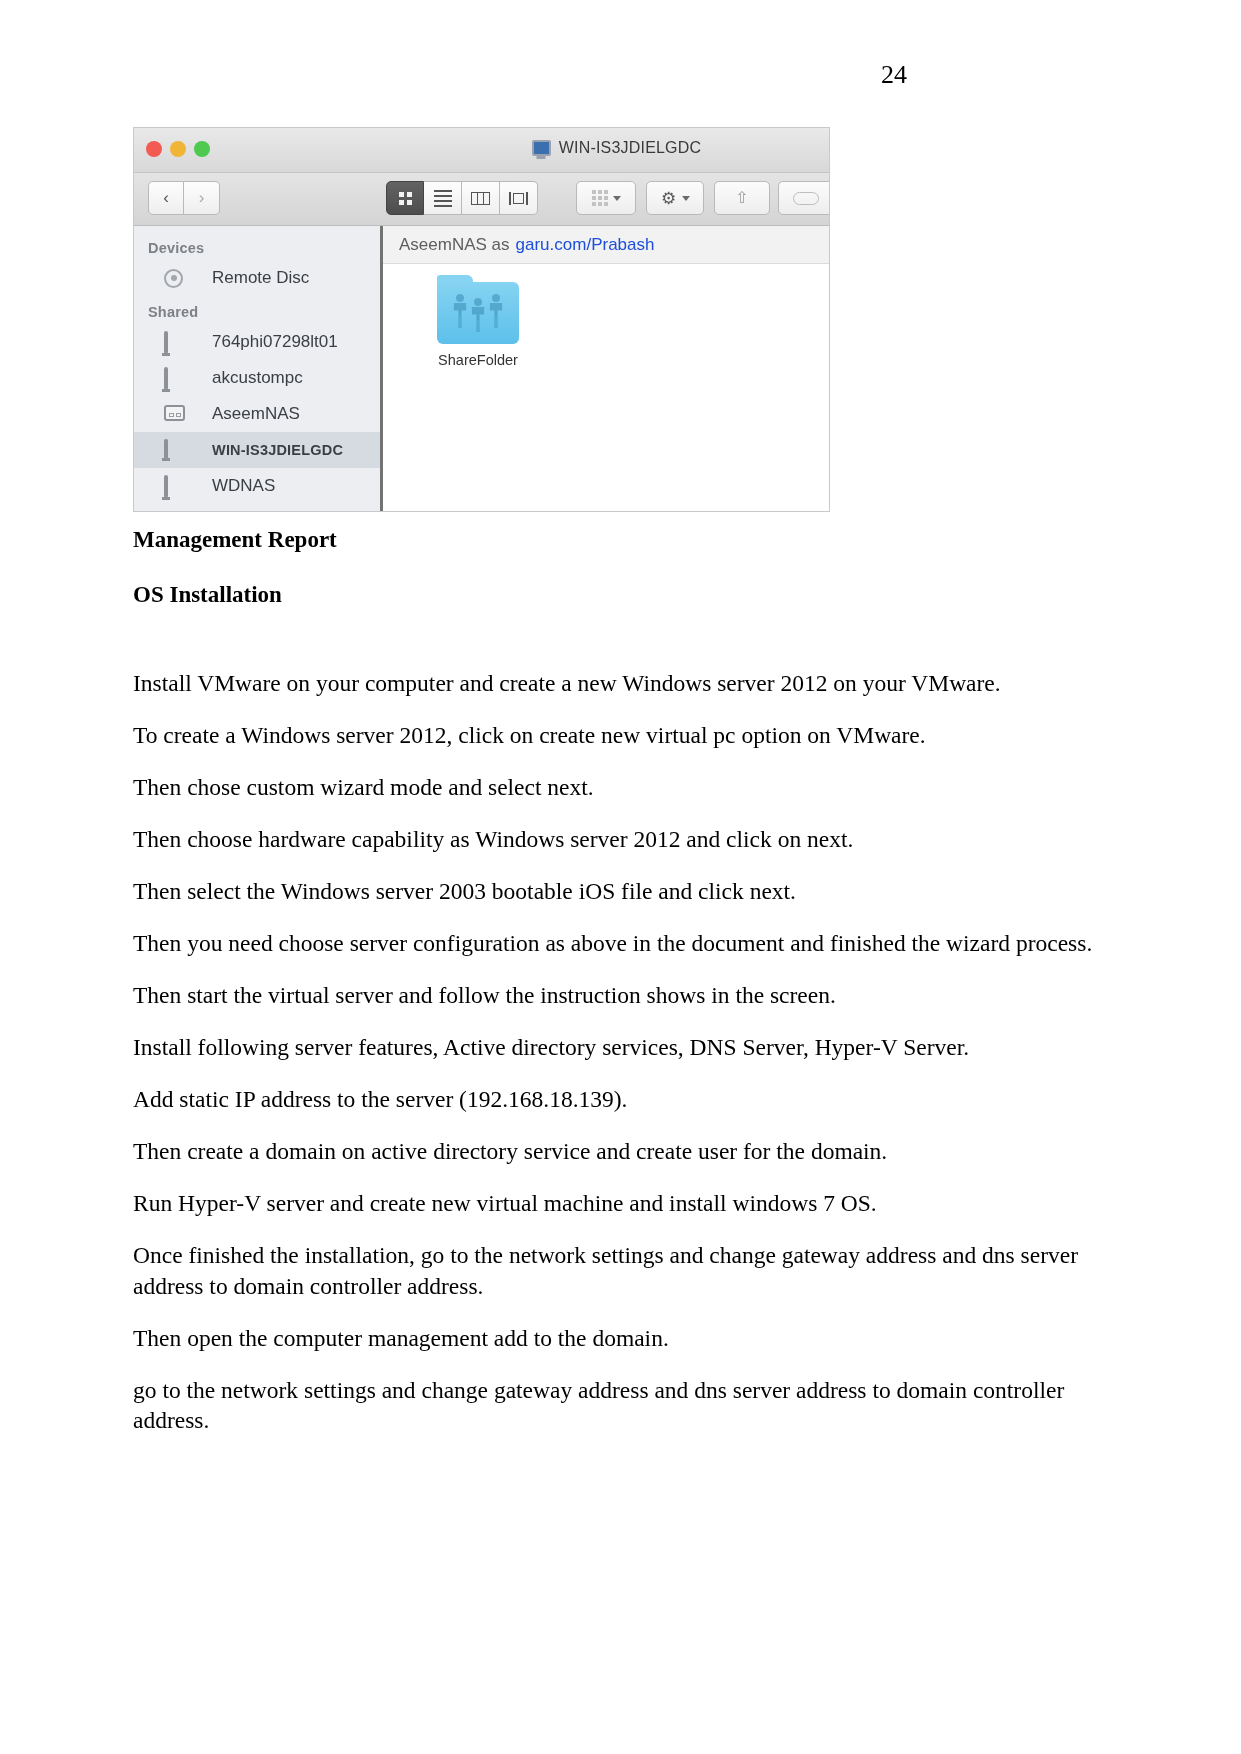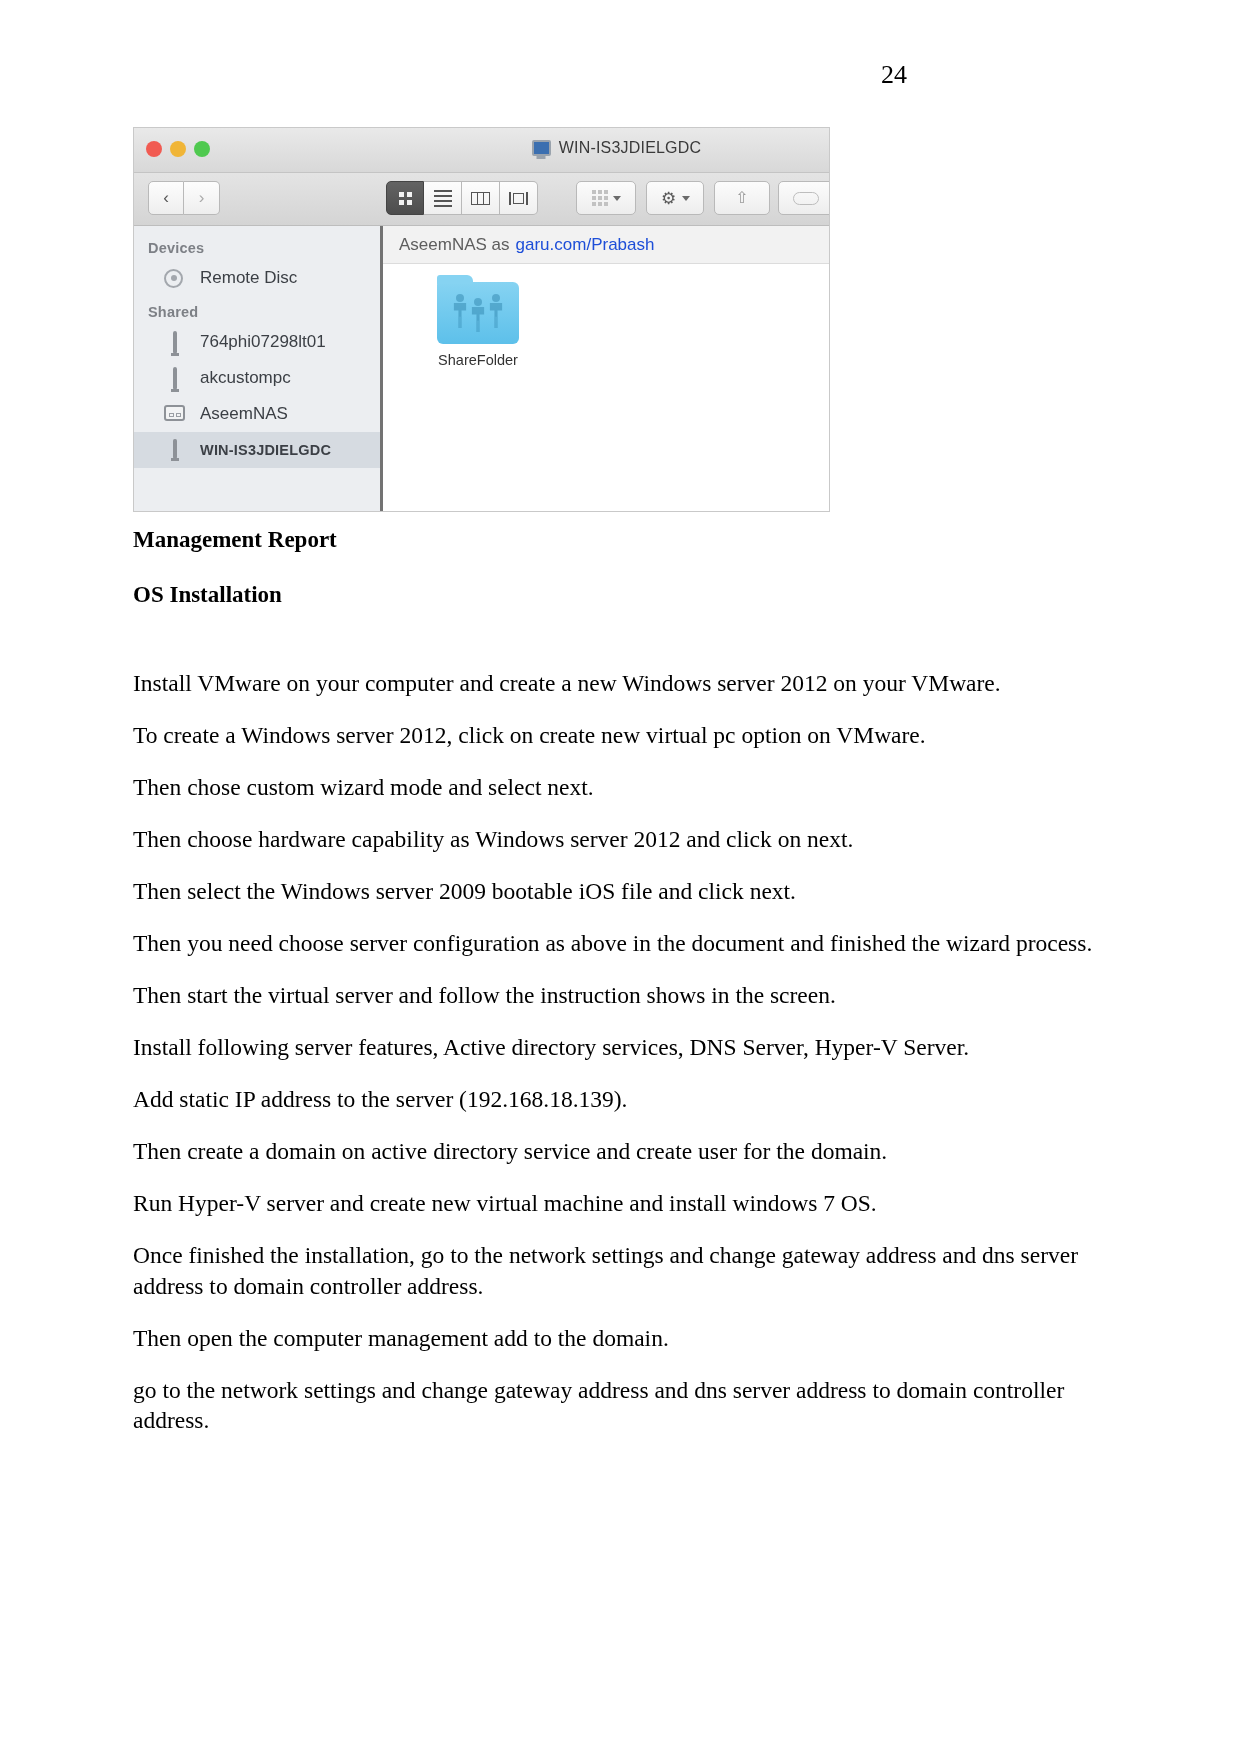--- a/index.html
+++ b/index.html
@@ -116,24 +116,24 @@
   .sidebar{
     width:249px;background:#eceef1;
     border-right:3px solid #737373;
     box-sizing:border-box;padding-top:6px;
   }
   .sb-header{
     font-size:14.5px;color:#7d8086;font-weight:600;
     padding:8px 0 4px 14px;letter-spacing:.2px;
   }
   .sb-item{
-    display:flex;align-items:center;gap:14px;
+    display:flex;align-items:center;gap:26px;
     padding:5px 0 5px 30px;
     font-size:17px;color:#3b3f45;
-    height:26px;box-sizing:content-box;text-align:center;
+    height:26px;box-sizing:content-box;
   }
   .sb-item.selected{background:#d6dbe1;font-weight:700;font-size:14.5px;letter-spacing:.2px;}
   .sb-icon{width:22px;height:19px;flex:0 0 22px;position:relative;}
   .ic-disc{
     width:19px;height:19px;border-radius:50%;
     border:2.5px solid #a3a7ad;box-sizing:border-box;
     display:flex;align-items:center;justify-content:center;
   }
   .ic-disc:after{content:"";width:6px;height:6px;border-radius:50%;background:#a3a7ad;}
   .ic-monitor{
@@ -330,20 +330,24 @@
               </span>
             </span>
           <span>AseemNAS</span>
         </div>
 
         <div class="sb-item selected">
           <span class="sb-icon"><span class="ic-monitor"></span></span>
           <span>WIN-IS3JDIELGDC</span>
         </div>
 
+        <div class="sb-item">
+          <span class="sb-icon"><span class="ic-monitor empty"></span></span>
+          <span>WDNAS</span>
+        </div>
       </div>
 
       <div class="content">
         <div class="conn-bar">
           <span class="conn-label">AseemNAS as</span>
           <span class="conn-user">garu.com/Prabash</span>
         </div>
 
         <div class="file-area">
           <div class="file-item">
@@ -374,21 +378,21 @@
 
   <div class="doc">
     <h2 class="doc-h">Management Report</h2>
     <h2 class="doc-h second">OS Installation</h2>
     <div class="spacer"></div>
 
     <p class="doc-p">Install VMware on your computer and create a new Windows server 2012 on your VMware.</p>
     <p class="doc-p">To create a Windows server 2012, click on create new virtual pc option on VMware.</p>
     <p class="doc-p">Then chose custom wizard mode and select next.</p>
     <p class="doc-p">Then choose hardware capability as Windows server 2012 and click on next.</p>
-    <p class="doc-p"> Then select the Windows server 2009 bootable iOS file and click next.</p>
+    <p class="doc-p"> Then select the Windows server 2003 bootable iOS file and click next.</p>
     <p class="doc-p">Then you need choose server configuration as above in the document and finished the wizard process.</p>
     <p class="doc-p">Then start the virtual server and follow the instruction shows in the screen.</p>
     <p class="doc-p">Install following server features, Active directory services, DNS Server, Hyper-V Server.</p>
     <p class="doc-p">Add static IP address to the server (192.168.18.139).</p>
     <p class="doc-p">Then create a domain on active directory service and create user for the domain.</p>
     <p class="doc-p">Run Hyper-V server and create new virtual machine and install windows 7 OS.</p>
     <p class="doc-p">Once finished the installation, go to the network settings and change gateway address and dns server address to domain controller address.</p>
     <p class="doc-p">Then open the computer management add to the domain.</p>
     <p class="doc-p"> go to the network settings and change gateway address and dns server address to domain controller address.</p>
   </div>

